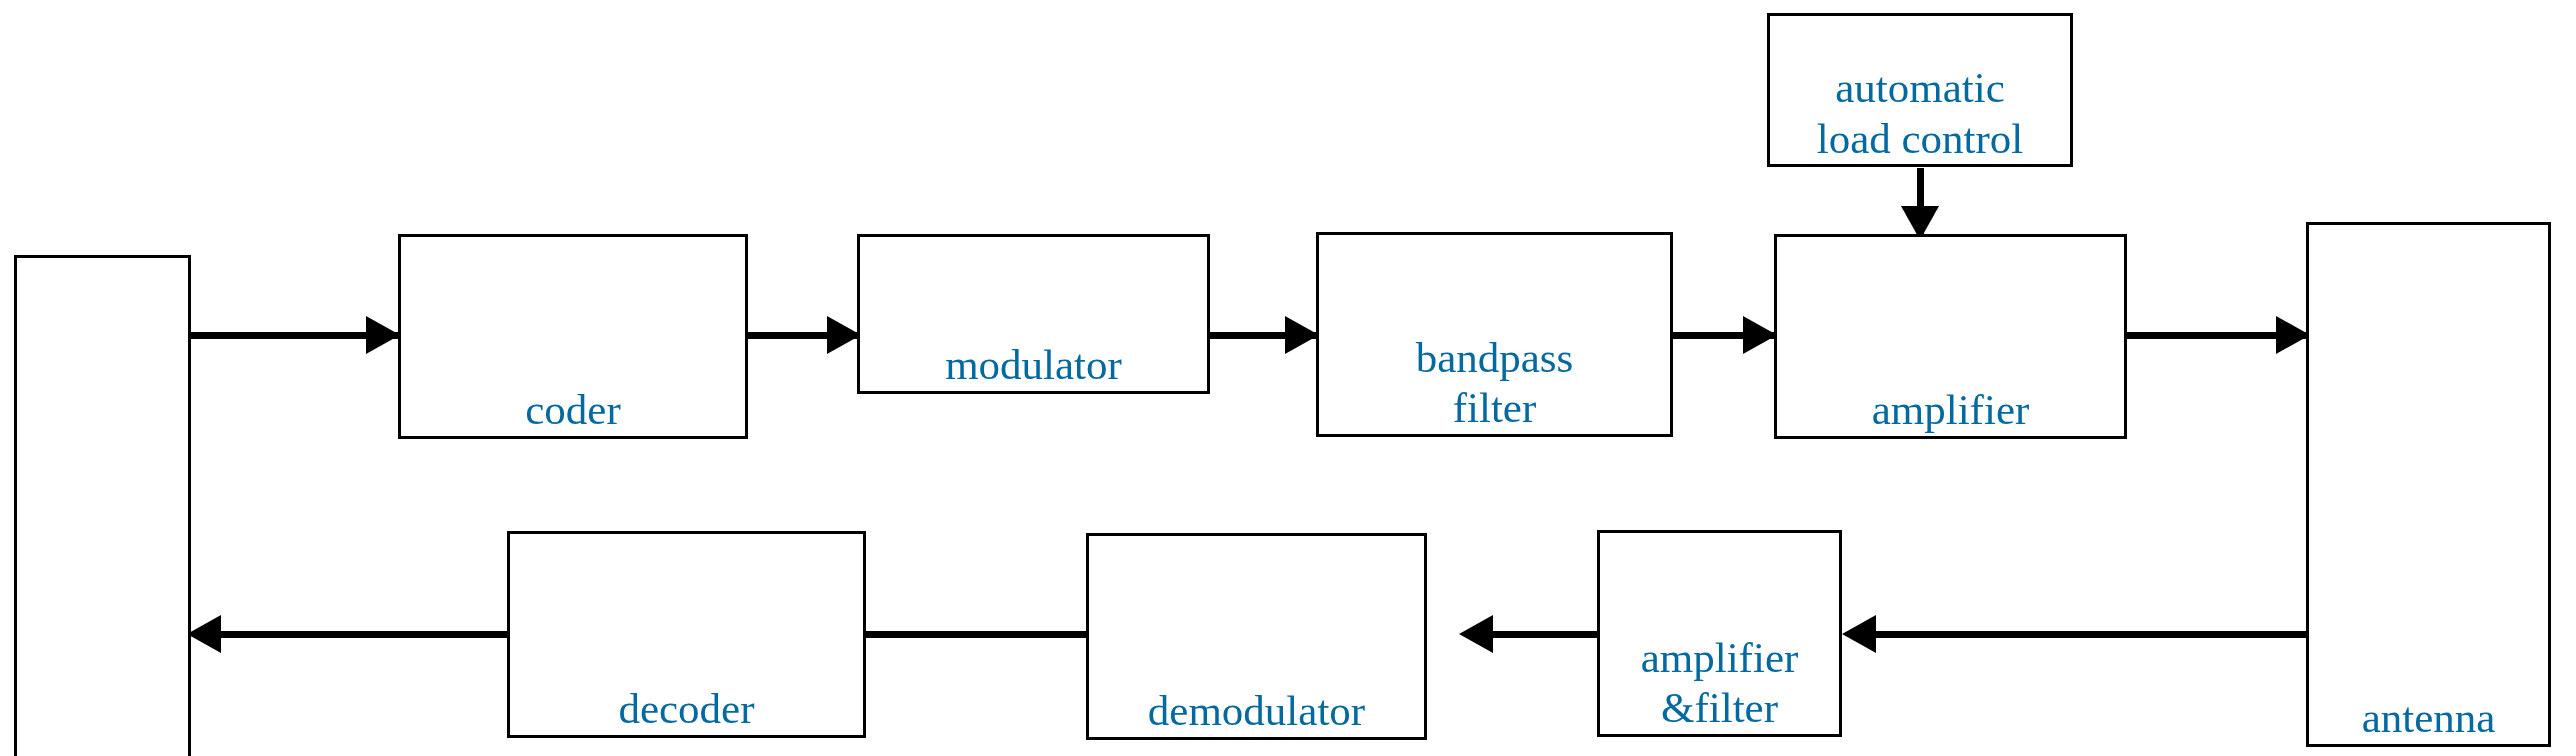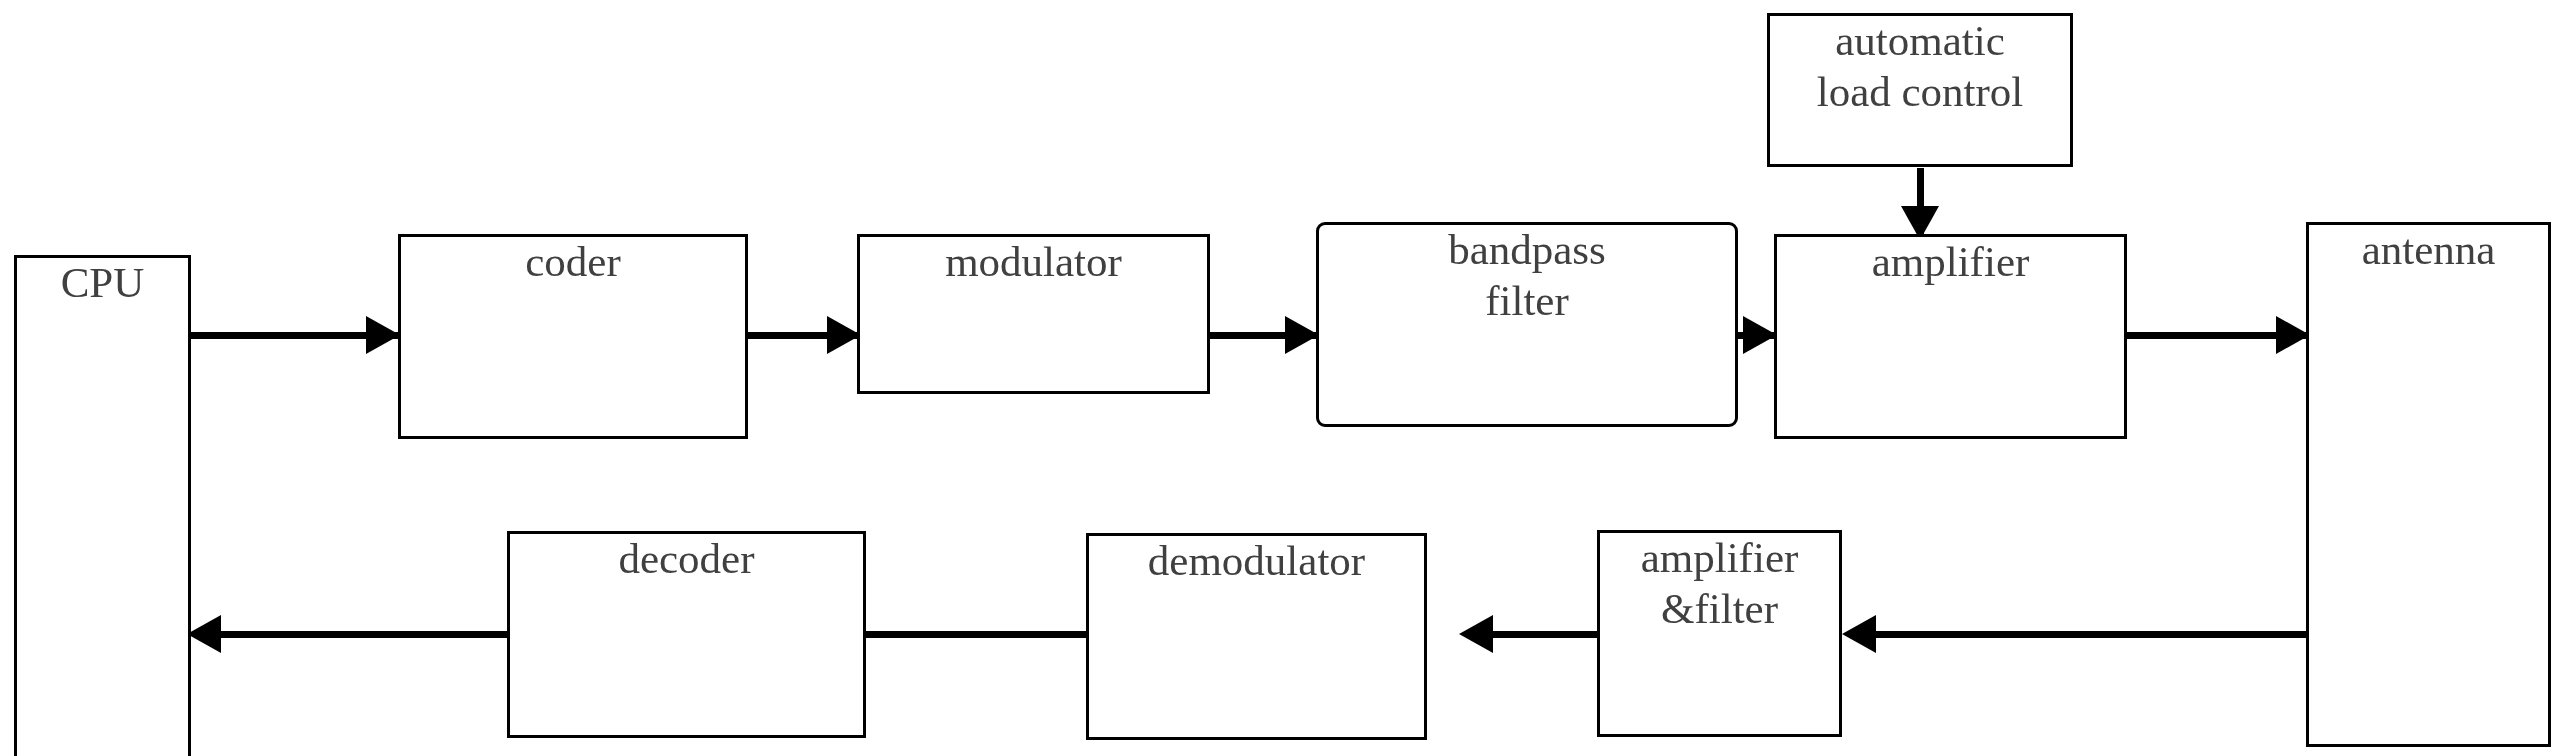--- a/index.html
+++ b/index.html
@@ -14,37 +14,37 @@
     background: #ffffff;
     overflow: hidden;
     font-family: "Liberation Serif", "DejaVu Serif", serif;
   }
   .block {
     position: absolute;
     box-sizing: border-box;
     border: 3.7px solid #000000;
     background: #ffffff;
     display: flex;
-    align-items: flex-start;
+    align-items: flex-end;
     justify-content: center;
     text-align: center;
-    color: #404040;
+    color: #0369a1;
     line-height: 1.18;
     z-index: 3;
   }
   .block .lbl {
     display: block;
     white-space: pre-line;
     font-size: 43px;
   }
   
   #blk-cpu        { left: 14px;   top: 255px;  width: 177px; height: 622px; }
   #blk-coder      { left: 398px;  top: 234px;  width: 350px; height: 205px; }
   #blk-modulator  { left: 857px; top: 234px;  width: 353px; height: 160px; }
-  #blk-bandpass   { left: 1316px; top: 222px;  width: 422px; height: 205px; border-radius: 9px; }
+  #blk-bandpass   { left: 1316px; top: 232px;  width: 357px; height: 205px; }
   #blk-amplifier  { left: 1774px; top: 234px;  width: 353px; height: 205px; }
   #blk-antenna    { left: 2306px; top: 222px;  width: 245px; height: 525px; }
   #blk-alc        { left: 1767px; top: 13.4px;   width: 306px; height: 154px; }
   #blk-decoder    { left: 507px;  top: 531px;  width: 359px; height: 207px; }
   #blk-demod      { left: 1086px; top: 533px;  width: 341px; height: 207px; }
   #blk-ampfilter  { left: 1597px; top: 530px;  width: 245px; height: 207px; }
 
   
   .conn {
     position: absolute;

